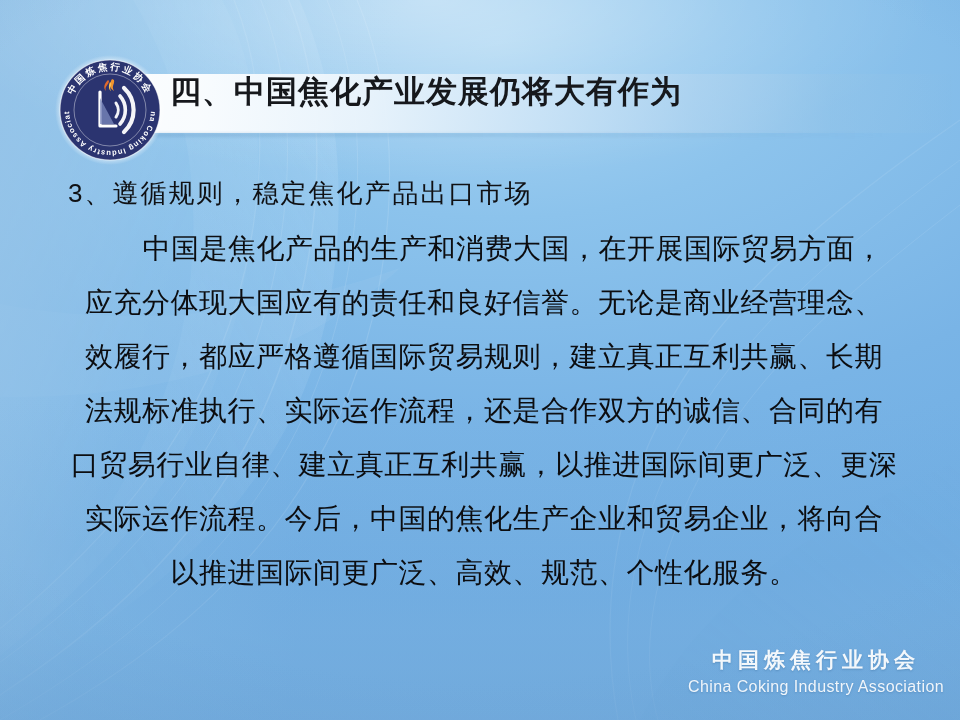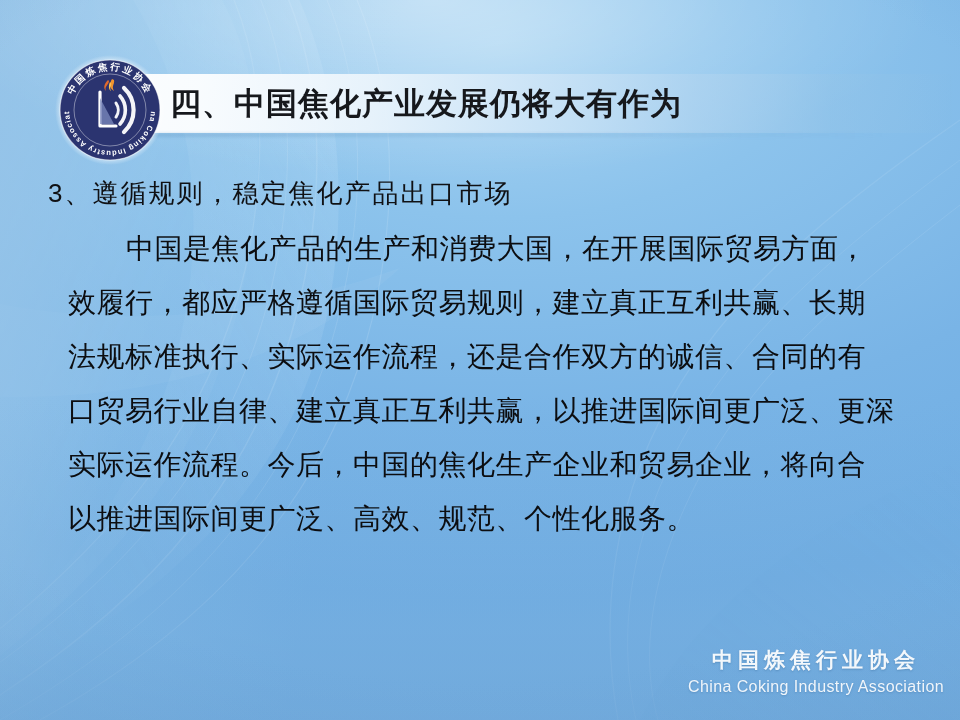--- a/index.html
+++ b/index.html
@@ -77,21 +77,21 @@
     left: 96px;
     top: 133px;
     width: 790px;
     height: 4px;
     background: linear-gradient(90deg, rgba(90,140,185,0.30) 0%, rgba(90,140,185,0.14) 60%, rgba(90,140,185,0) 100%);
     filter: blur(1.4px);
   }
   .title-text {
     position: absolute;
     left: 170px;
-    top: 76px;
+    top: 64px;
     height: 56px;
     display: flex;
     align-items: center;
     font-family: "DejaVu Serif", "Liberation Serif", serif;
     font-size: 31px;
     font-weight: 700;
     letter-spacing: 1px;
     color: #16181c;
     white-space: nowrap;
   }
@@ -102,33 +102,34 @@
     left: 54px;
     top: 54px;
     width: 112px;
     height: 112px;
   }
   .logo svg { display: block; }
 
   
   .subtitle {
     position: absolute;
-    left: 48px;
+    left: 68px;
     top: 176px;
     font-size: 26px;
     font-weight: 400;
     color: #101114;
     letter-spacing: 2px;
     white-space: nowrap;
   }
   .body-block {
     position: absolute;
-    left: 68px;
+    left: 44px;
     top: 222px;
     width: 880px;
+    text-align: center;
   }
   .body-line {
     font-size: 28px;
     line-height: 54px;
     color: #0c0d10;
     letter-spacing: 0.5px;
     white-space: nowrap;
   }
   .body-line.indent {
     padding-left: 58px;
@@ -251,20 +252,21 @@
         <path d="M58,25 C55,30 56,35 60,37 C57,32 61,30 60,26 Z" fill="#f0932f"></path>
         <path d="M56,28 C54,32 55,36 57,37 C55,33 58,32 57,29 Z" fill="#ffc14d"></path>
       </g>
     </svg>
   </div>
 
   <div class="subtitle">3、遵循规则，稳定焦化产品出口市场</div>
 
   <div class="body-block">
     <div class="body-line indent">中国是焦化产品的生产和消费大国，在开展国际贸易方面，</div>
+    <div class="body-line">应充分体现大国应有的责任和良好信誉。无论是商业经营理念、</div>
     <div class="body-line">效履行，都应严格遵循国际贸易规则，建立真正互利共赢、长期</div>
     <div class="body-line">法规标准执行、实际运作流程，还是合作双方的诚信、合同的有</div>
     <div class="body-line">口贸易行业自律、建立真正互利共赢，以推进国际间更广泛、更深</div>
     <div class="body-line">实际运作流程。今后，中国的焦化生产企业和贸易企业，将向合</div>
     <div class="body-line">以推进国际间更广泛、高效、规范、个性化服务。</div>
   </div>
 
   <div class="footer-brand">
     <div class="footer-cn">中国炼焦行业协会</div>
     <div class="footer-en">China Coking Industry Association</div>

